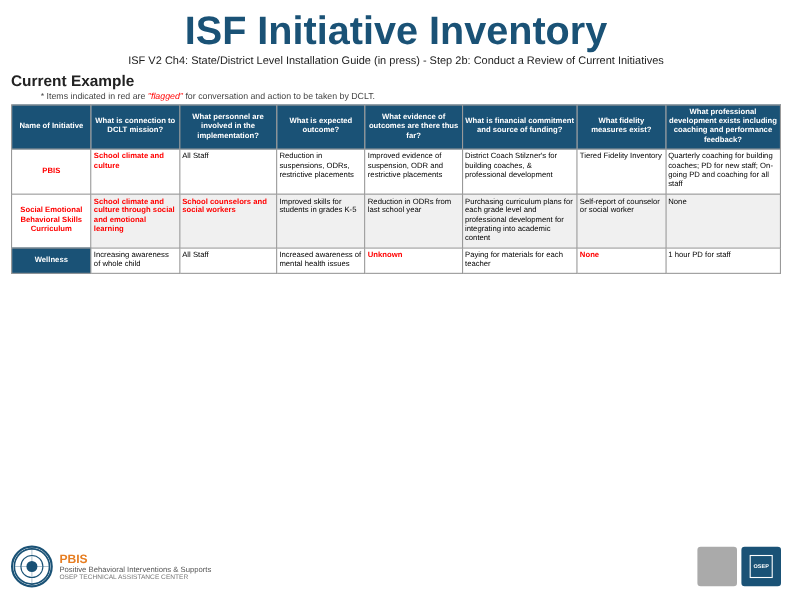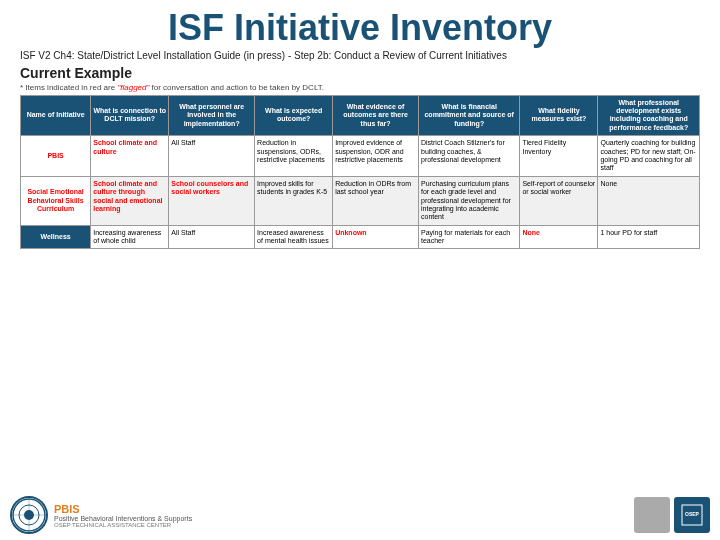--- a/index.html
+++ b/index.html
@@ -8,49 +8,51 @@
       height: 540px;
       background: #fff;
       font-family: Arial, sans-serif;
       overflow: hidden;
     }
 
     .page {
       width: 720px;
       height: 540px;
       position: relative;
-      padding: 8px 20px;
+      padding: 8px 10px;
     }
 
     .main-title {
       font-size: 36px;
       font-weight: bold;
       color: #1a5276;
       text-align: center;
       line-height: 1.1;
       margin-bottom: 2px;
     }
 
     .subtitle {
       font-size: 10px;
+      text-align: center;
       color: #222;
       margin-bottom: 4px;
     }
 
     .section-title {
       font-size: 14px;
       font-weight: bold;
       color: #222;
       margin-bottom: 2px;
     }
 
     .note-line {
       font-size: 8px;
       color: #444;
       margin-bottom: 3px;
+      margin-left: 27px;
     }
     .note-line span.flagged {
       color: red;
       font-style: italic;
     }
 
     table {
       width: 100%;
       border-collapse: collapse;
       font-size: 7px;

